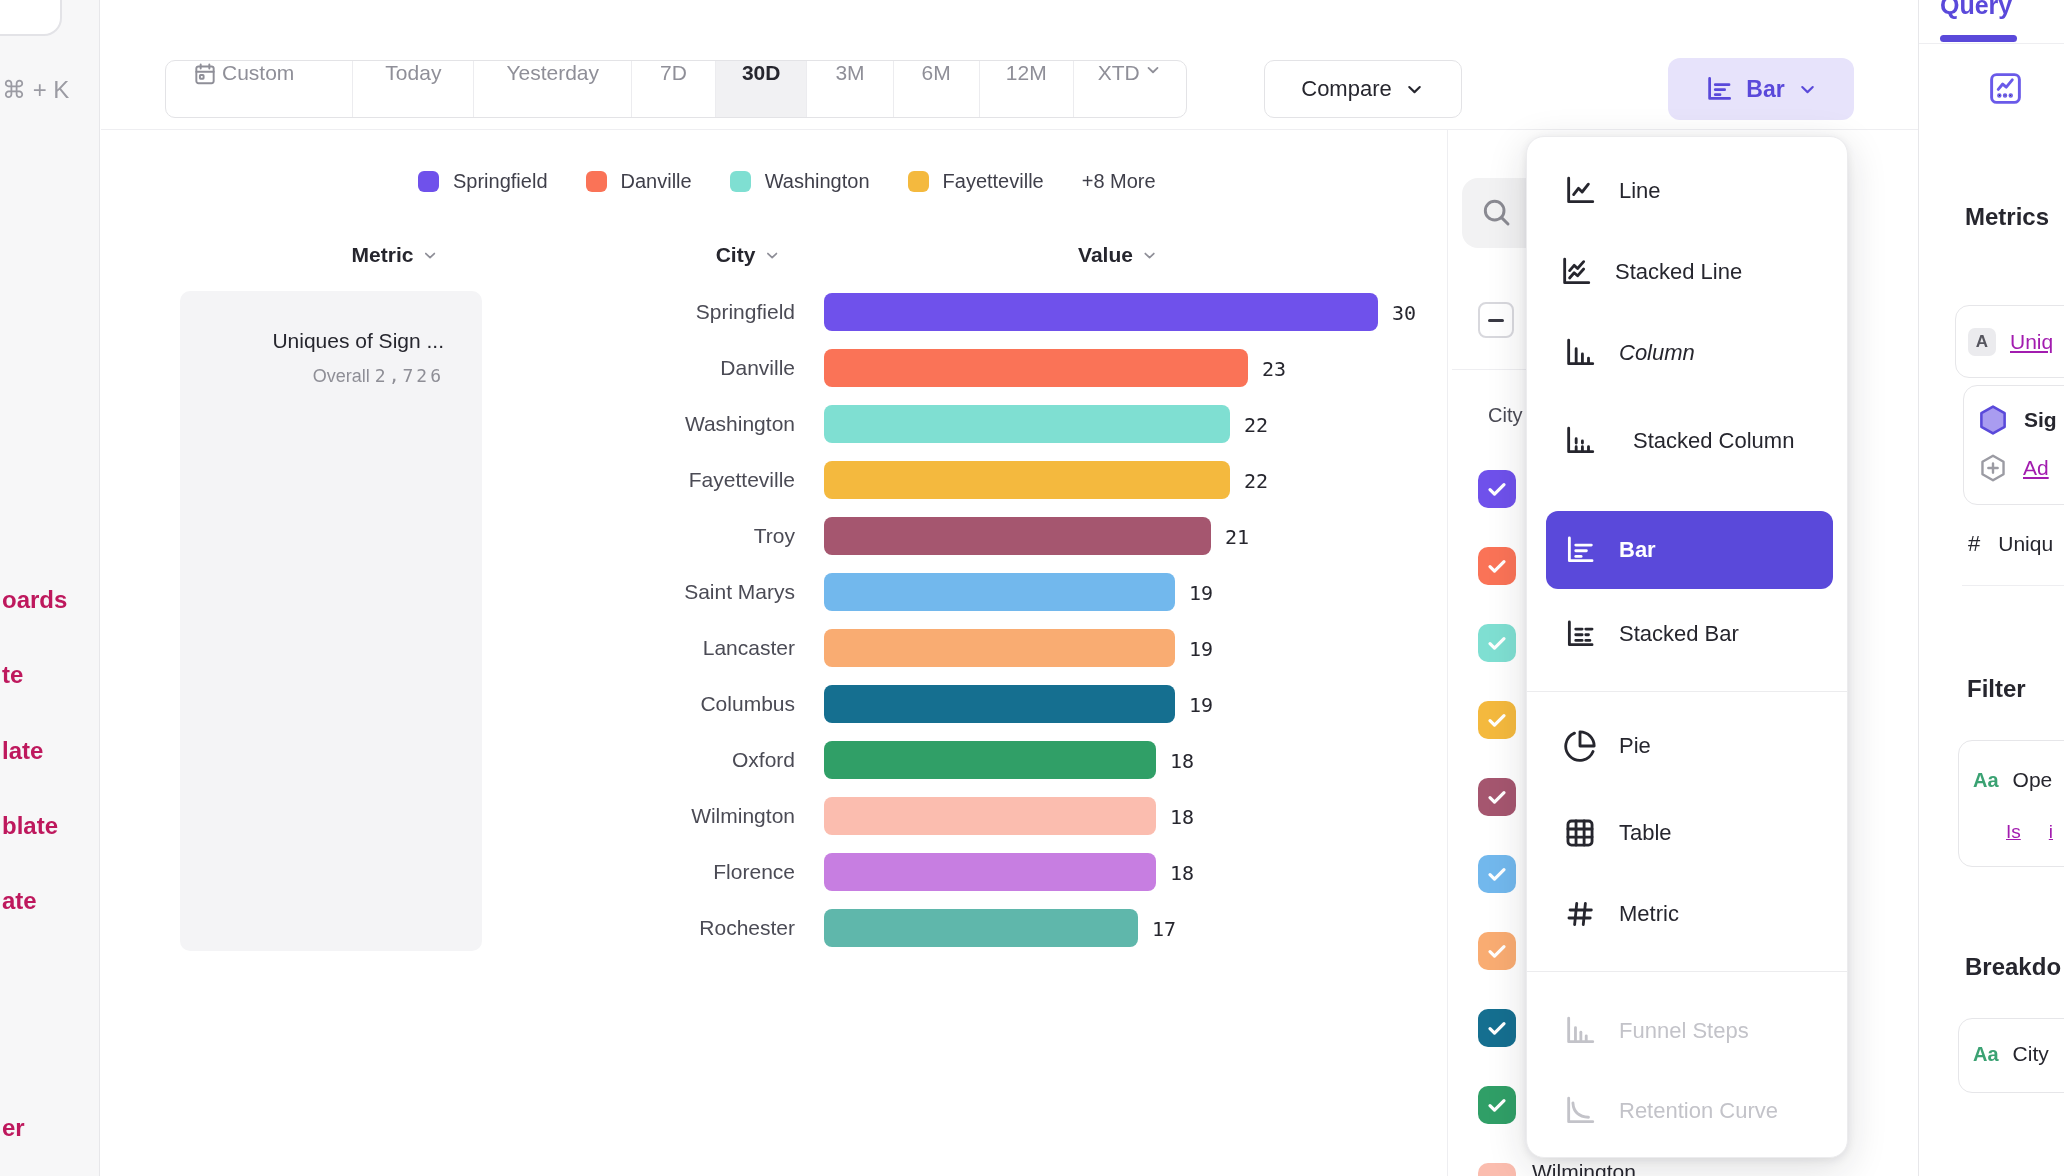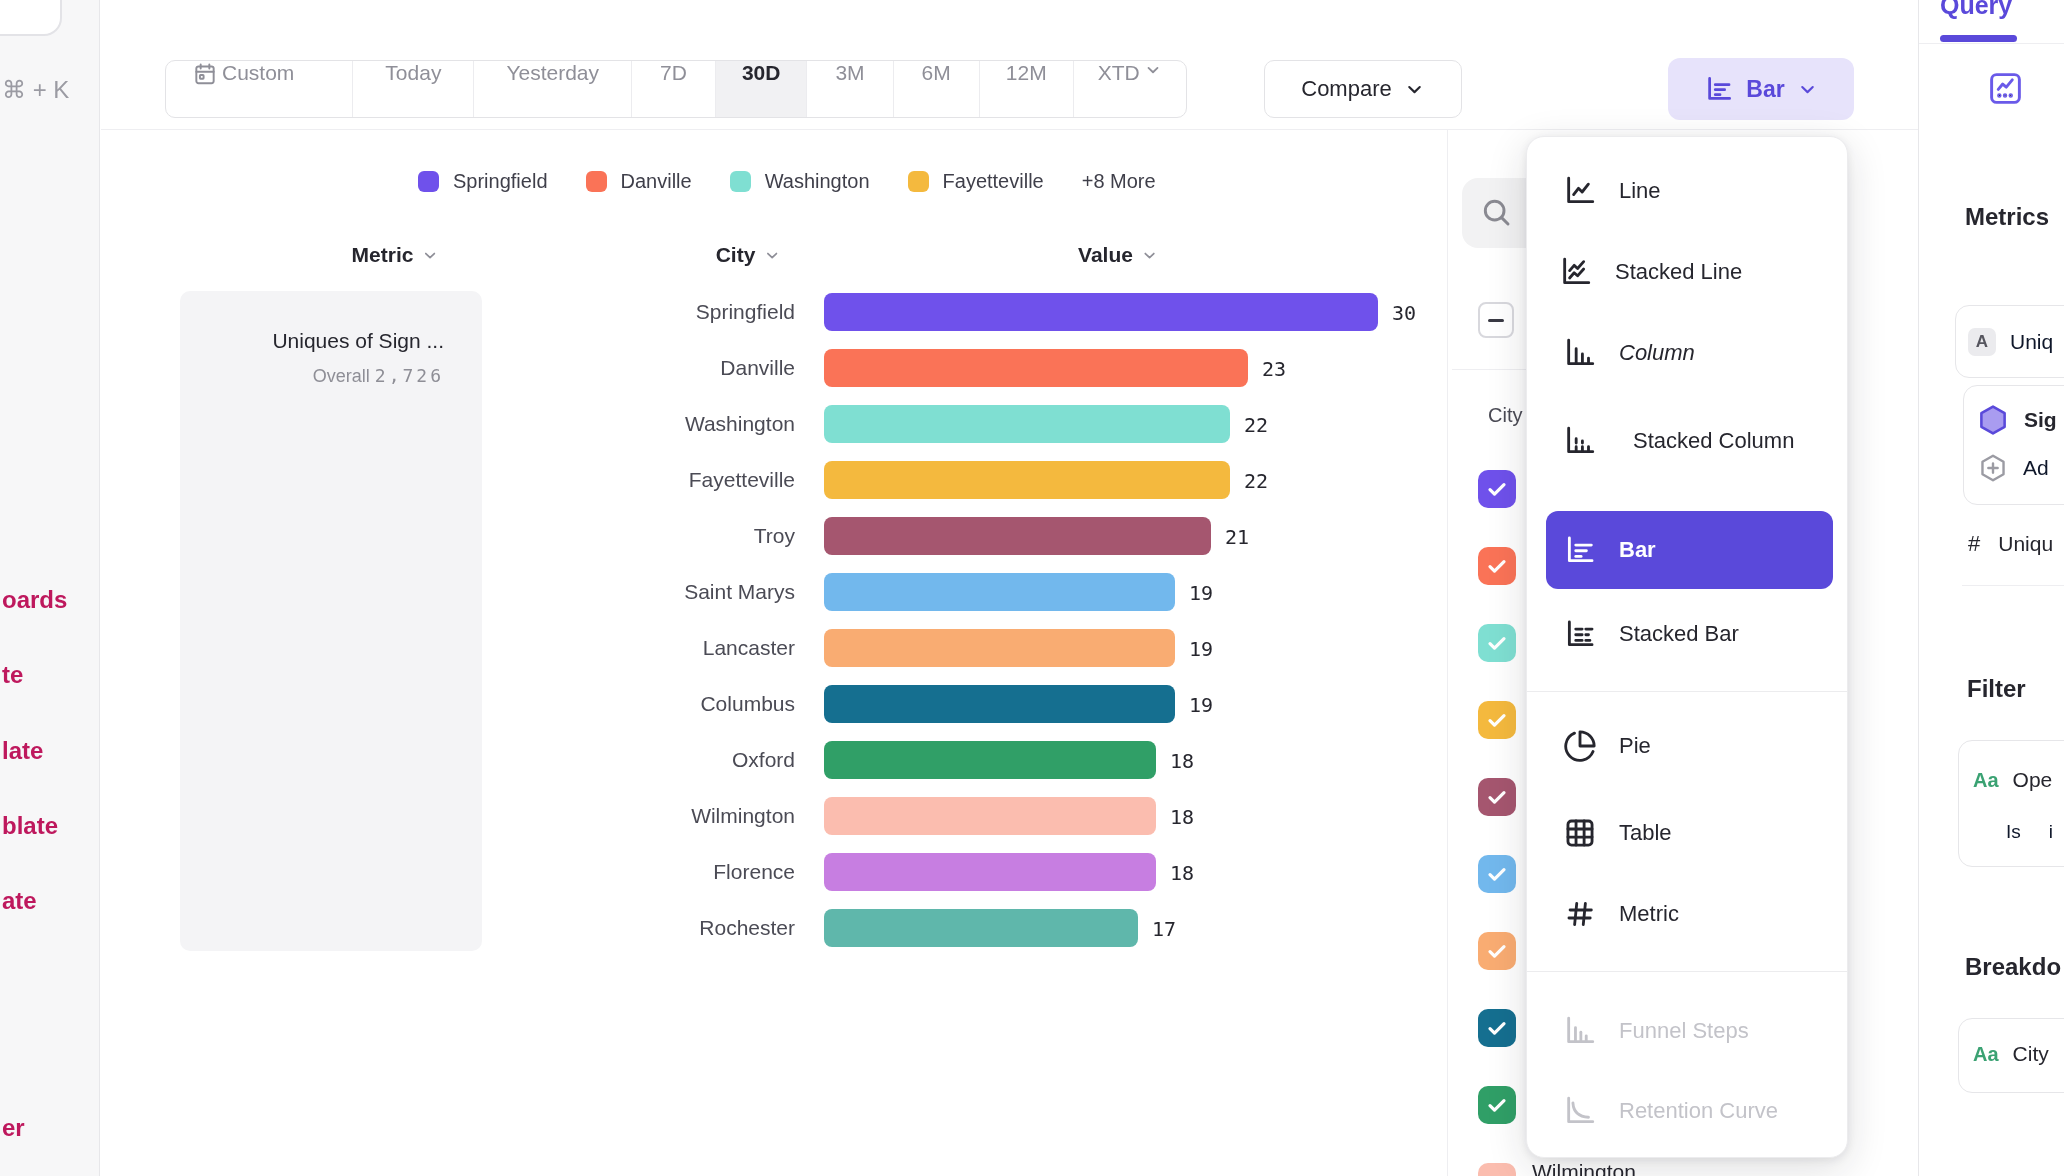--- a/index.html
+++ b/index.html
@@ -75,21 +75,21 @@
 
   
   .rpanel-border { left:1918px; top:0; width:1px; height:1176px; background:#e7e7ea; }
   .query-tab { left:1940px; top:-9px; font-size:25px; font-weight:700; color:#5a49da; }
   .query-underline { left:1940px; top:35px; width:77px; height:7px; border-radius:4px; background:#5a49da; }
   .rp-head { font-size:24px; font-weight:700; color:#26262e; white-space:nowrap; }
   .rp-card { position:absolute; border:1px solid #e6e6e9; border-radius:14px; background:#fff; }
   .badge-a { width:28px; height:28px; border-radius:7px; background:#ebebee; color:#55555e; font-size:17px; font-weight:700;
              display:flex; align-items:center; justify-content:center; }
   .badge-aa { color:#3ba273; font-size:20px; font-weight:700; }
-  .rp-gray { color:#0f172a; }
+  .rp-gray { color:#a21caf;text-decoration:underline; }
   .rp-row { position:absolute; display:flex; align-items:center; gap:14px; font-size:21px; white-space:nowrap; }
 </style>
 </head>
 <body>
 
 <div class="canvas">
 
   <div class="abs sidebar">
     <div class="abs sidebar-corner"></div>
     <div class="abs shortcut">⌘ + K</div>

